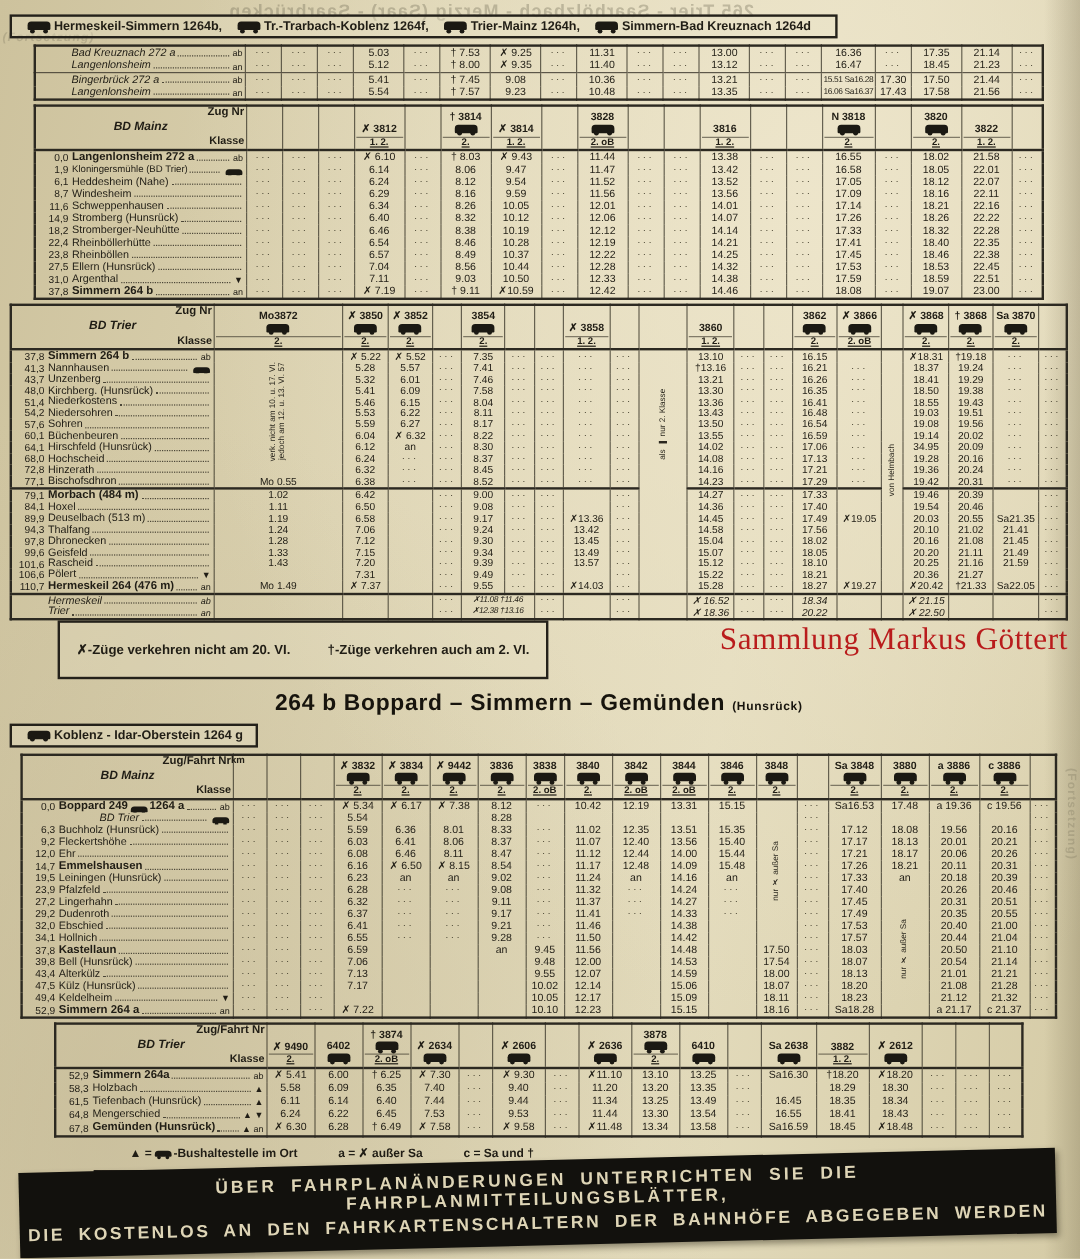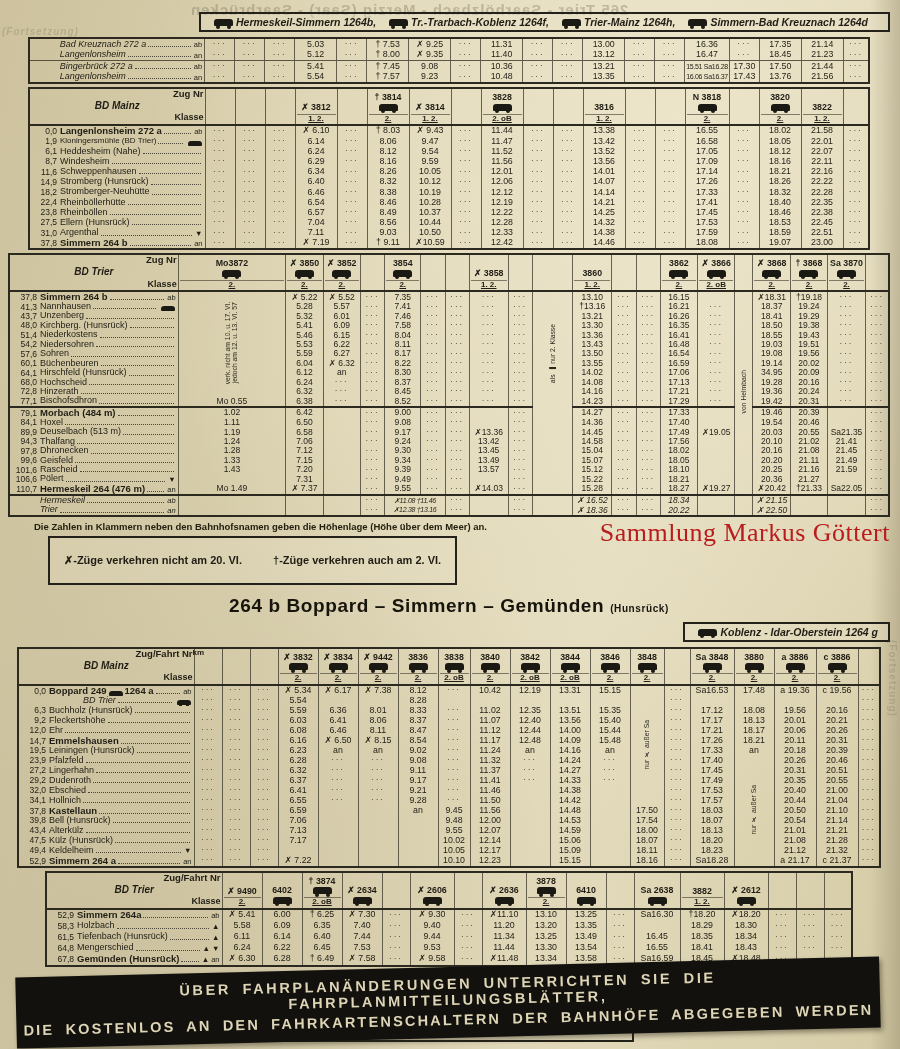--- a/index.html
+++ b/index.html
@@ -21,21 +21,21 @@
   #bleed-top{top:1px;left:190px;transform:scaleX(-1);font-size:15px;}
   #bleed-left{top:26px;left:2px;font-size:10px;opacity:.25;font-style:italic;}
   #bleed-right{top:640px;right:2px;font-size:10px;opacity:.25;writing-mode:vertical-rl;}
   #content{position:absolute;inset:0;padding:12px 10px 0 8px;box-sizing:border-box;}
 
   .title{ text-align:center;font-weight:bold;letter-spacing:.6px;color:#17140d;}
   #title-a{font-size:18px;margin:2px 0 6px 0;}
   #title-b{font-size:19px;margin:10px 0 5px 0;}
   #title-b .suffix{font-weight:bold;font-size:10px;}
 
-  .boxline{display:block;text-align:right;margin:0 auto 5px auto;font-style:italic;}
+  .boxline{display:block;text-align:left;margin:0 auto 5px auto;}
   .boxinner{display:inline-block;border:2px solid #24211a;padding:2px 10px;font-weight:bold;font-size:10.5px;background:rgba(233,225,200,.35);}
   .boxinner .seg{margin-right:10px;white-space:nowrap;}
 
   
   .bus{display:inline-block;vertical-align:baseline;width:19px;height:7px;background:#1b1913;
        border-radius:3px 3px 1px 1px;position:relative;margin:0 3px;}
   .bus::before,.bus::after{content:"";position:absolute;bottom:-2.5px;width:4px;height:4px;background:#1b1913;border-radius:50%;}
   .bus::before{left:2px;} .bus::after{right:2px;}
   .bus.sm{width:14px;height:5px;margin:0 2px;}
   .bus.sm::before,.bus.sm::after{width:3px;height:3px;bottom:-2px;}
@@ -245,21 +245,21 @@
             <td class="tc">9.23</td>
             <td class="tc dots">···</td>
             <td class="tc">10.48</td>
             <td class="tc dots">···</td>
             <td class="tc dots">···</td>
             <td class="tc">13.35</td>
             <td class="tc dots">···</td>
             <td class="tc dots">···</td>
             <td class="tc sq">16.06 Sa16.37</td>
             <td class="tc">17.43</td>
-            <td class="tc">13.76</td>
+            <td class="tc">17.58</td>
             <td class="tc">21.56</td>
             <td class="tc dots">···</td>
           </tr>
         </tbody>
       </table>
     </div>
   <div id="mount-upper-a" style="margin-top:3px;">
       <table class="tt ua">
         <colgroup>
           <col style="width: 176px;">
@@ -1406,21 +1406,20 @@
             <td class="tc"></td>
             <td class="tc">✗ 22.50</td>
             <td class="tc"></td>
             <td class="tc"></td>
             <td class="tc dots">···</td>
           </tr>
         </tbody>
       </table>
     </div>
 
-  <div class="noteline">Die Zahlen in Klammern neben den Bahnhofsnamen geben die Höhenlage (Höhe über dem Meer) an.</div>
 
   <div>
     <span class="notebox">
       <span class="p">✗-Züge verkehren nicht am 20. VI.</span>
       <span class="p">†-Züge verkehren auch am 2. VI.</span>
     </span>
   </div>
 
   <div id="title-b" class="title">
     <span>264 b  Boppard – Simmern – Gemünden</span>

